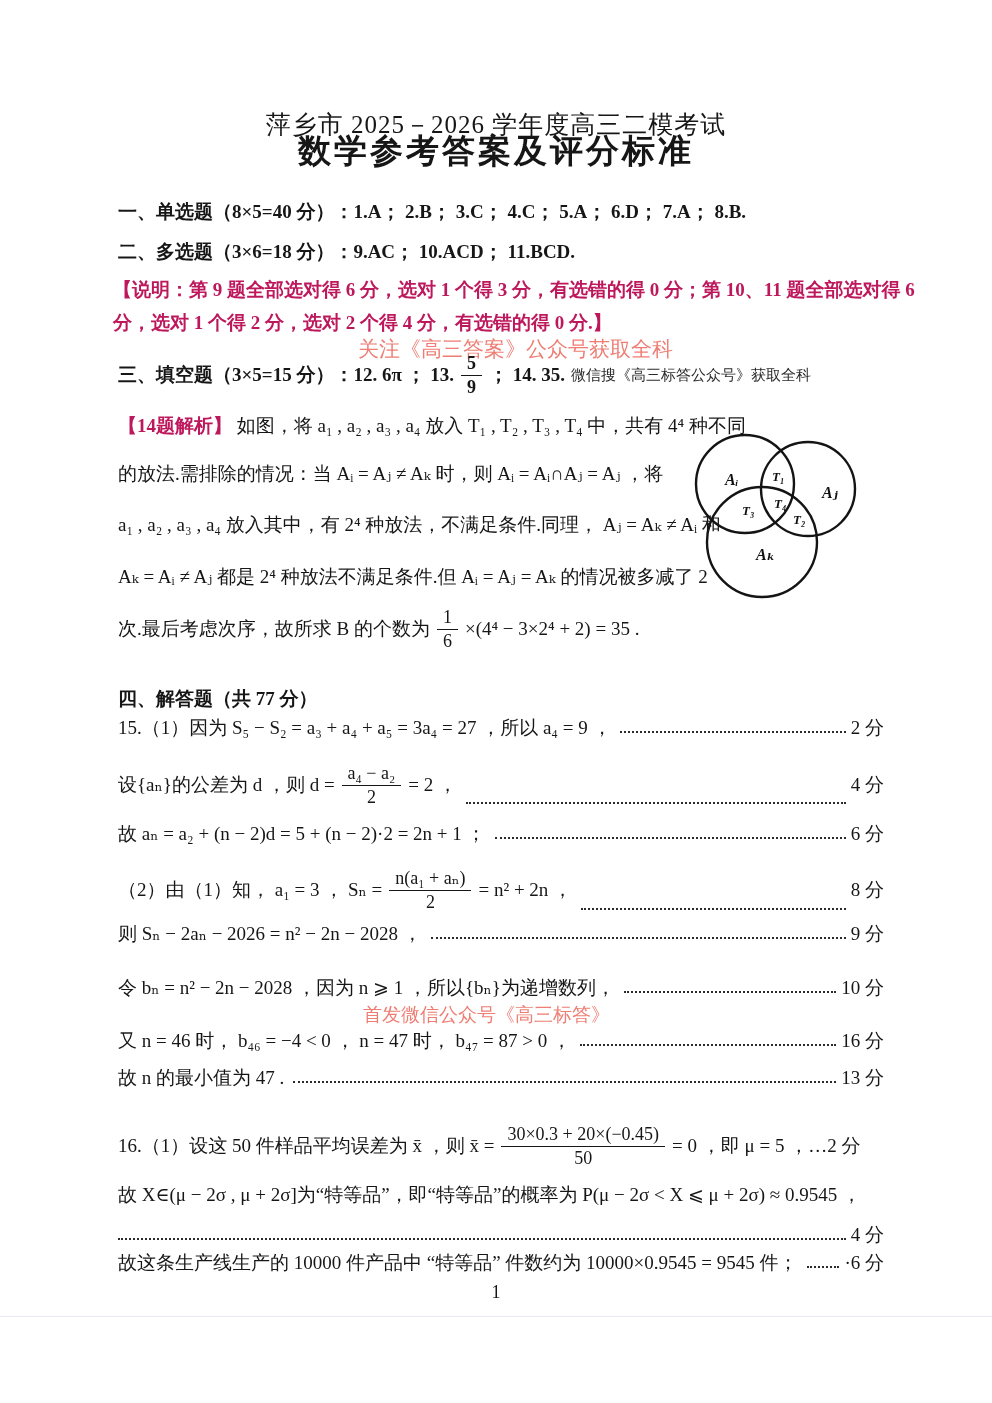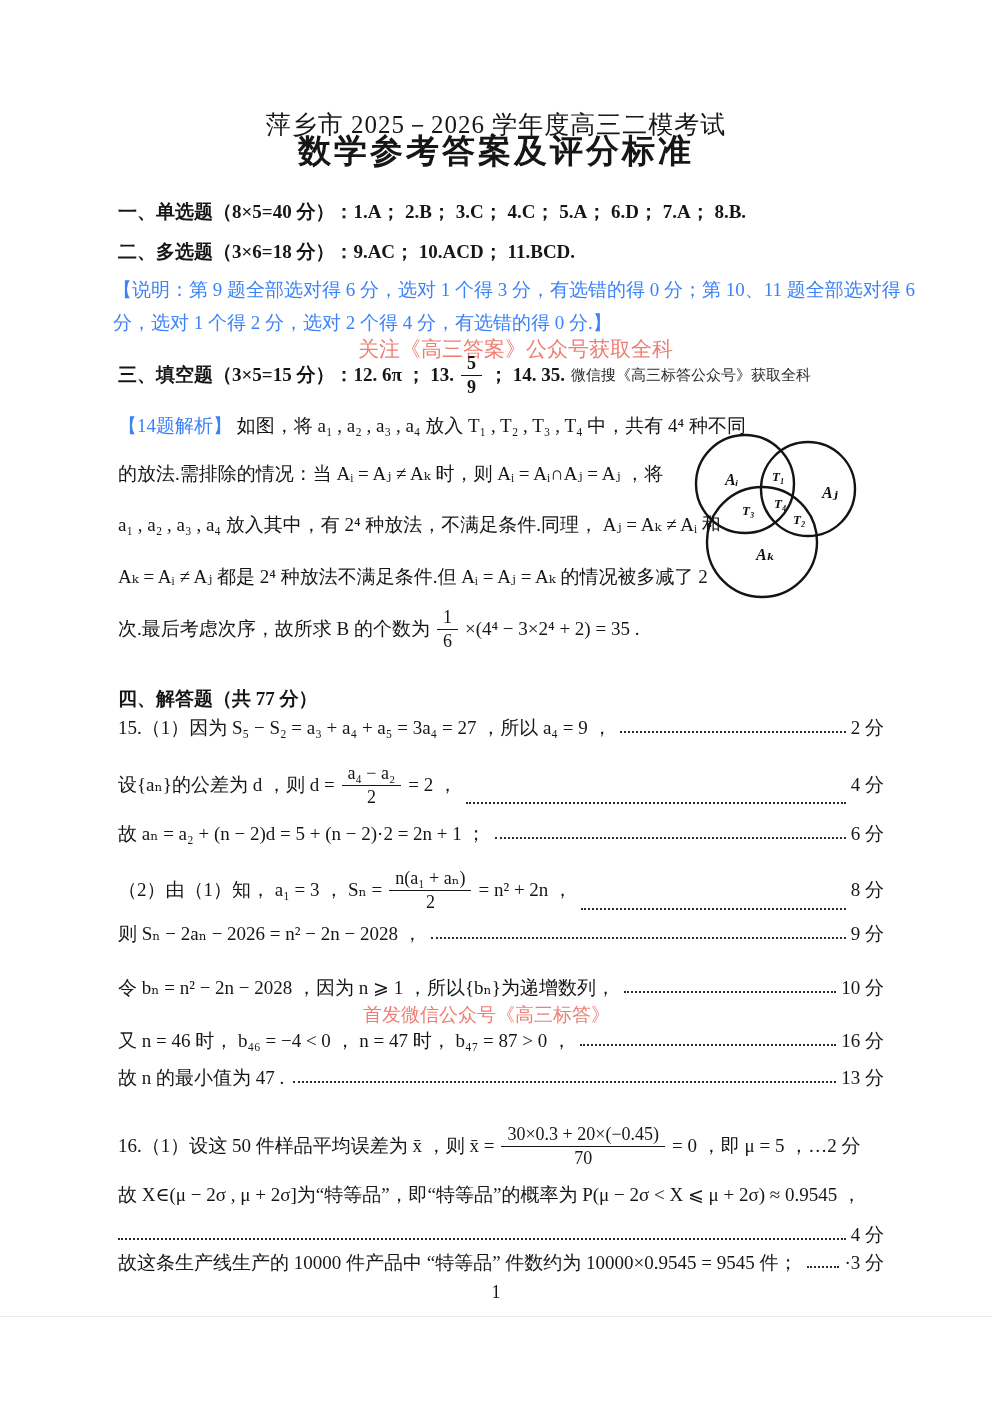--- a/index.html
+++ b/index.html
@@ -5,21 +5,21 @@
   html,body{margin:0;padding:0;background:#ffffff;}
   .page{
     position:relative;width:992px;height:1403px;margin:0 auto;background:#ffffff;
     font-family:"Liberation Serif","DejaVu Serif",serif;color:#161616;overflow:hidden;
   }
   .center{position:absolute;left:0;width:100%;text-align:center;}
   .title{top:108px;font-size:25px;font-weight:400;letter-spacing:1px;}
   .subtitle{top:129px;font-size:33px;font-weight:700;letter-spacing:3px;}
   .bodyline{position:absolute;left:118px;font-size:19px;white-space:nowrap;}
   .bold{font-weight:700;}
-  .red{color:#3b82f6;font-weight:400;}
+  .red{color:#be185d;font-weight:700;}
   .wm{position:absolute;color:#ee7e74;white-space:nowrap;}
   .wm-top{top:335px;left:358px;font-size:21px;}
   .wm-mid{top:1002px;left:363px;font-size:19px;}
   .wm-inline{font-size:15px;font-weight:400;color:#2a2a2a;margin-left:6px;letter-spacing:0;}
   .flexline{display:flex;align-items:center;}
   .frac{display:inline-flex;flex-direction:column;align-items:center;vertical-align:middle;
         margin:0 7px;line-height:1.15;font-size:18px;}
   .frac .num{border-bottom:1.7px solid #161616;padding:0 6px 1px;}
   .frac .den{padding-top:1px;}
   .sline{position:absolute;left:118px;width:766px;display:flex;align-items:center;font-size:19px;}
@@ -148,37 +148,37 @@
   <div class="sline" style="top:1065px">
     <span class="txt">故 n 的最小值为 47 .</span>
     <span class="dots"></span>
     <span class="score">13 分</span>
   </div>
 
   <div class="sline" style="top:1116px;height:60px">
     <span class="txt">16.（1）设这 50 件样品平均误差为 x̄ ，则 x̄ =</span>
     <span class="frac">
       <span class="num">30×0.3 + 20×(−0.45)</span>
-      <span class="den">70</span>
+      <span class="den">50</span>
     </span>
     <span class="txt">= 0 ，即 μ = 5 ，</span>
     <span class="score">…2 分</span>
   </div>
 
   <div class="sline" style="top:1182px">
     <span class="txt">故 X∈(μ − 2σ , μ + 2σ]为“特等品”，即“特等品”的概率为 P(μ − 2σ &lt; X ⩽ μ + 2σ) ≈ 0.9545 ，</span>
   </div>
 
   <div class="sline" style="top:1222px">
     <span class="dots" style="margin-left:0"></span>
     <span class="score">4 分</span>
   </div>
 
   <div class="sline" style="top:1250px">
     <span class="txt">故这条生产线生产的 10000 件产品中 “特等品” 件数约为 10000×0.9545 = 9545 件；</span>
     <span class="dots"></span>
-    <span class="score">·3 分</span>
+    <span class="score">·6 分</span>
   </div>
 
   <div class="center pagenum">1</div>
   <div class="bottom-edge"></div>
 
 </div>
 
 </body></html>

